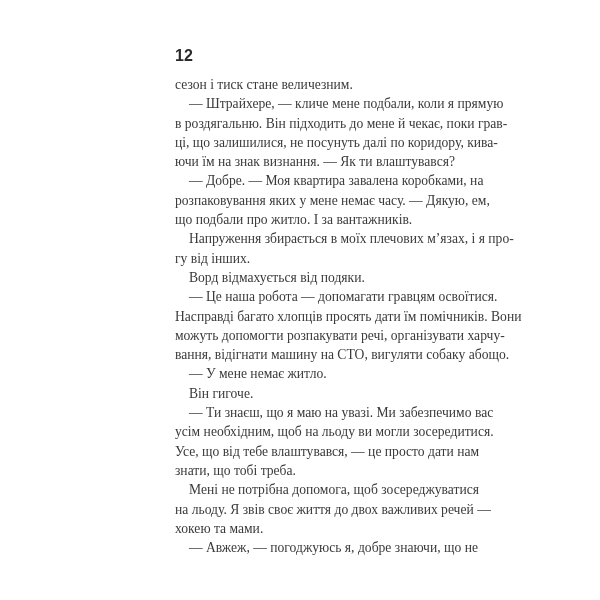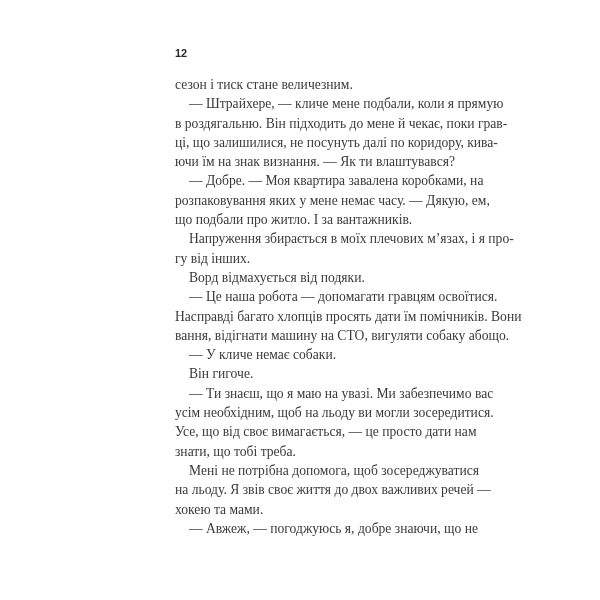--- a/index.html
+++ b/index.html
@@ -1,19 +1,19 @@
 <!DOCTYPE html>
 <html><head>
 <meta charset="utf-8">
 <style>
   html, body { margin: 0; padding: 0; background: #ffffff; }
   body { width: 600px; height: 600px; position: relative; overflow: hidden; }
   .page-number {
     position: absolute; left: 175px; top: 47px;
-    font-family: "Liberation Sans", sans-serif; font-size: 11px; font-weight: bold;
+    font-family: "Liberation Sans", sans-serif; font-size: 16px; font-weight: bold;
     color: #2a2a2a;
   }
   .text-block {
     position: absolute; left: 175px; top: 75px; width: 260px;
     font-family: "Liberation Serif", serif; font-size: 13.6px; color: #3a3a3a;
   }
   .line {
     height: 19.3px; line-height: 19.3px; white-space: nowrap;
     text-align: justify; text-align-last: justify; overflow: visible;
   }
@@ -32,24 +32,25 @@
     <div class="line">ці, що залишилися, не посунуть далі по коридору, кива-</div>
     <div class="line last">ючи їм на знак визнання. — Як ти влаштувався?</div>
     <div class="line indent">— Добре. — Моя квартира завалена коробками, на</div>
     <div class="line">розпаковування яких у мене немає часу. — Дякую, ем,</div>
     <div class="line last">що подбали про житло. І за вантажників.</div>
     <div class="line indent">Напруження збирається в моїх плечових м’язах, і я про-</div>
     <div class="line last">гу від інших.</div>
     <div class="line indent last">Ворд відмахується від подяки.</div>
     <div class="line indent">— Це наша робота — допомагати гравцям освоїтися.</div>
     <div class="line">Насправді багато хлопців просять дати їм помічників. Вони</div>
+    <div class="line">можуть допомогти розпакувати речі, організувати харчу-</div>
     <div class="line last">вання, відігнати машину на СТО, вигуляти собаку абощо.</div>
-    <div class="line indent last">— У кличе немає собаки.</div>
+    <div class="line indent last">— У мене немає житло.</div>
     <div class="line indent last">Він гигоче.</div>
     <div class="line indent">— Ти знаєш, що я маю на увазі. Ми забезпечимо вас</div>
     <div class="line">усім необхідним, щоб на льоду ви могли зосередитися.</div>
-    <div class="line">Усе, що від своє вимагається, — це просто дати нам</div>
+    <div class="line">Усе, що від тебе влаштувався, — це просто дати нам</div>
     <div class="line last">знати, що тобі треба.</div>
     <div class="line indent">Мені не потрібна допомога, щоб зосереджуватися</div>
     <div class="line">на льоду. Я звів своє життя до двох важливих речей —</div>
     <div class="line last">хокею та мами.</div>
     <div class="line indent">— Авжеж, — погоджуюсь я, добре знаючи, що не</div>
   </div>
 
 </body></html>

